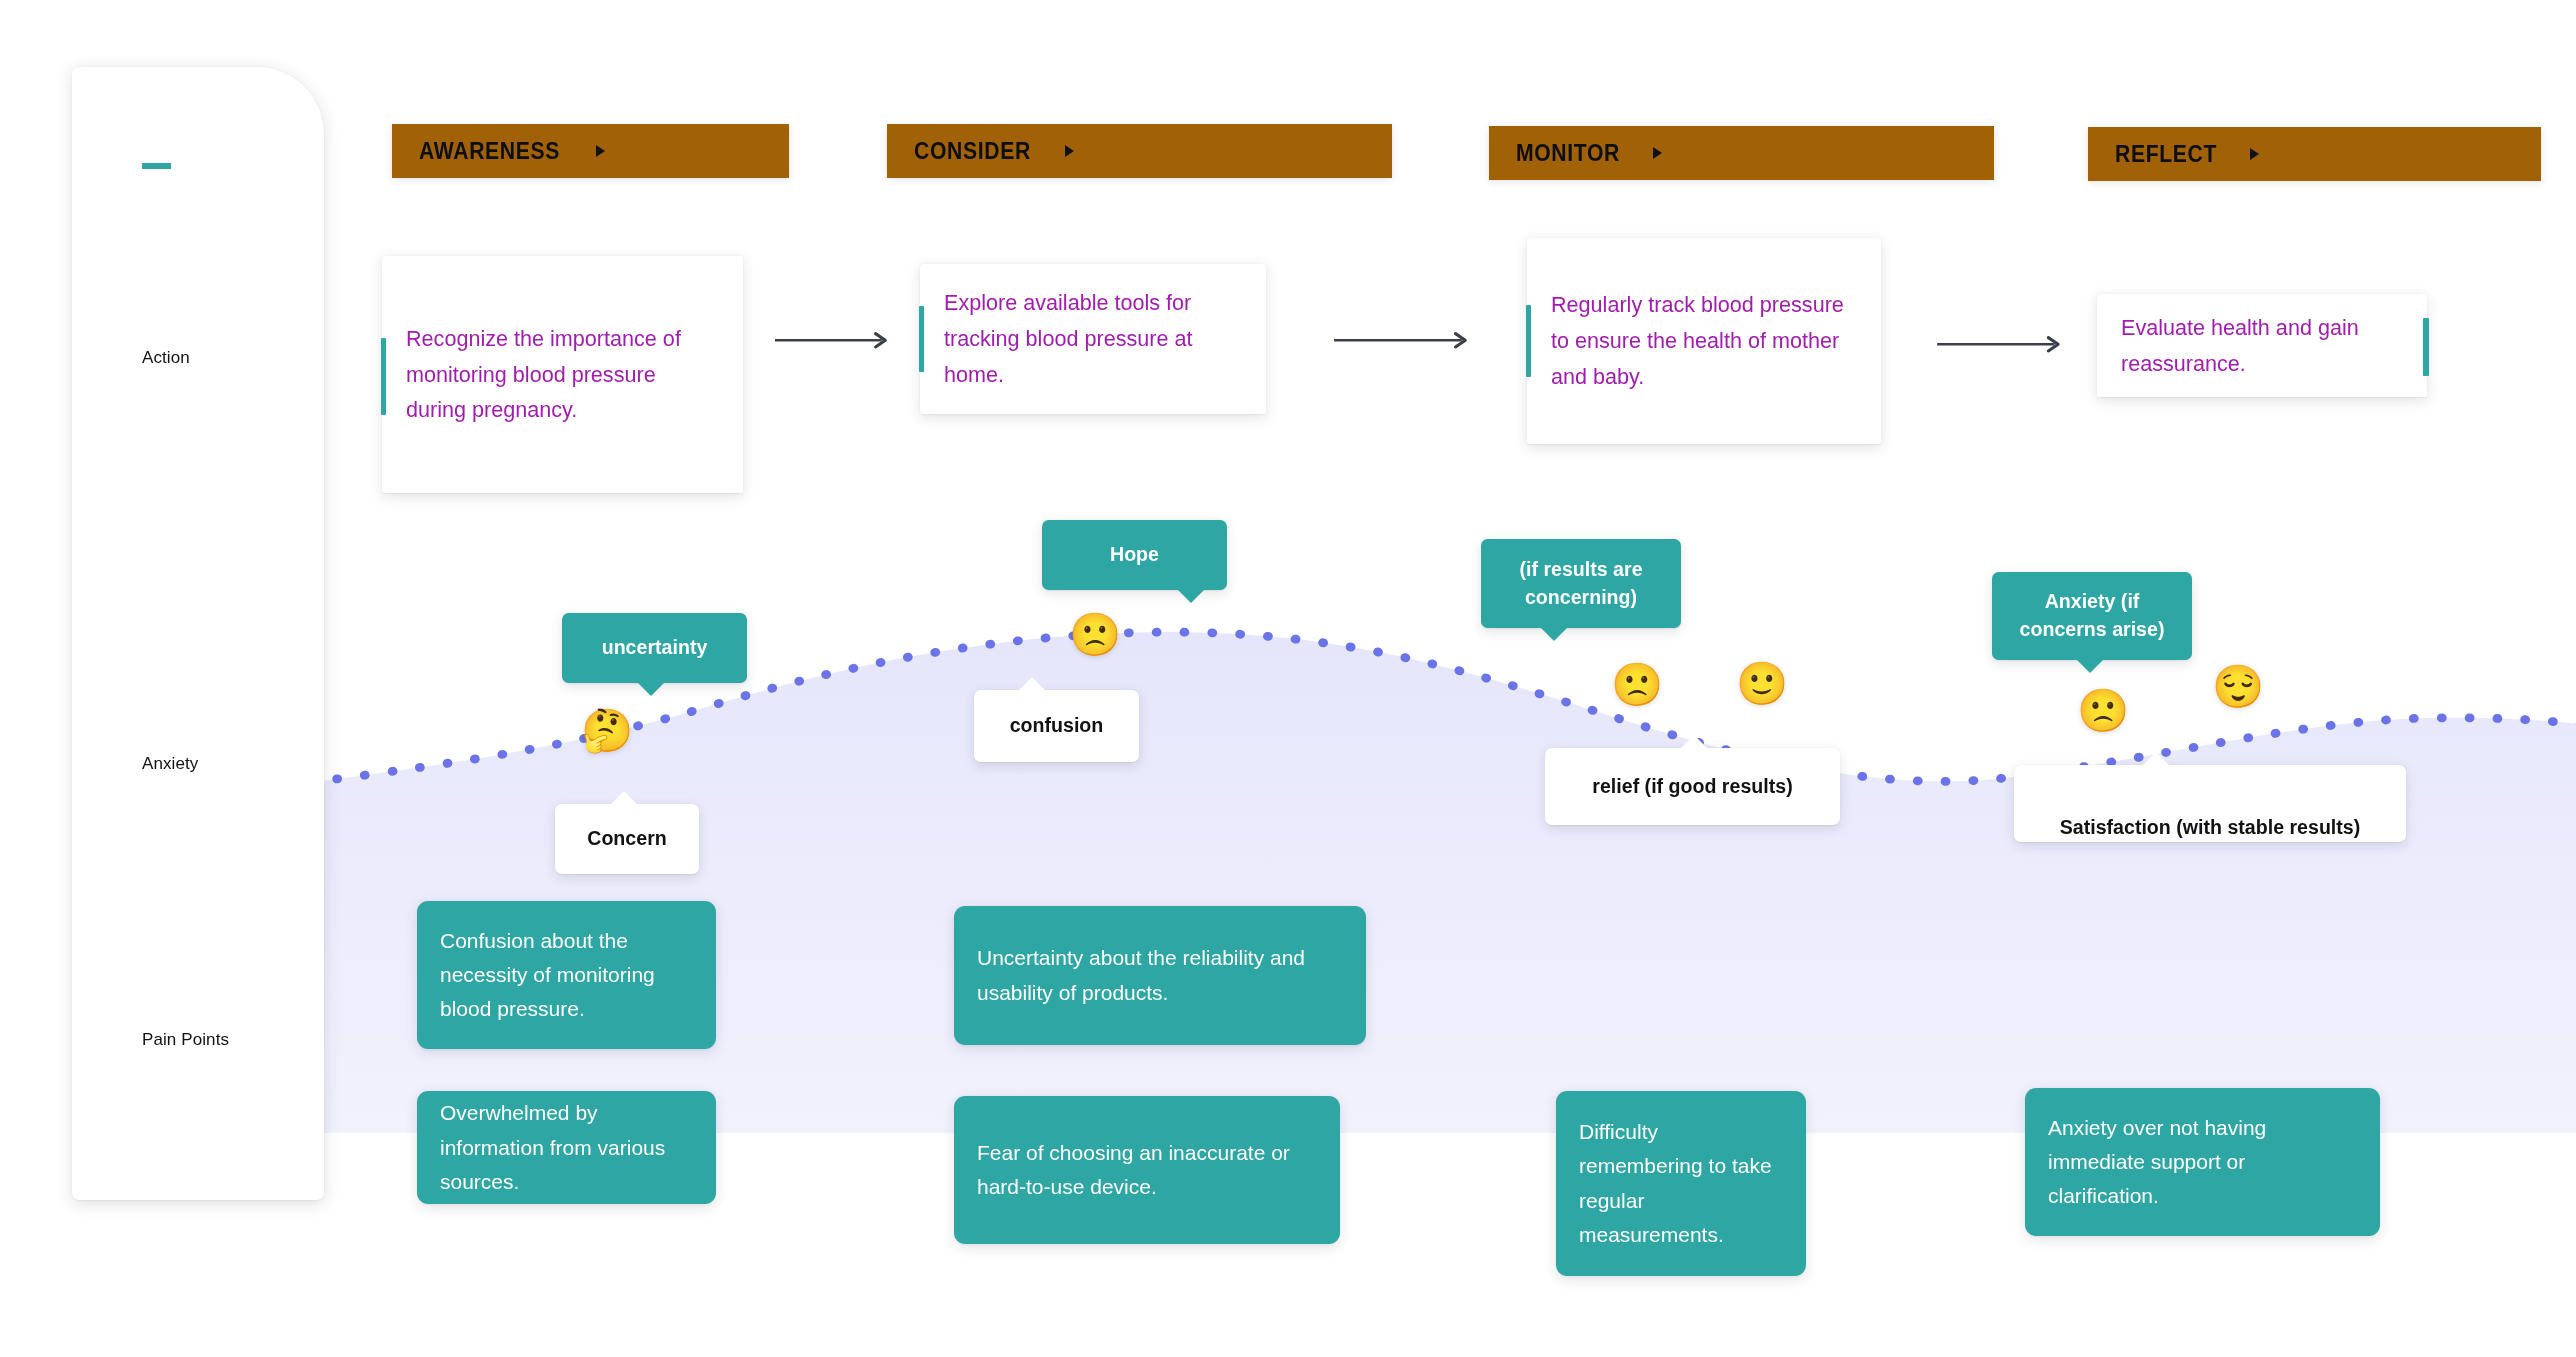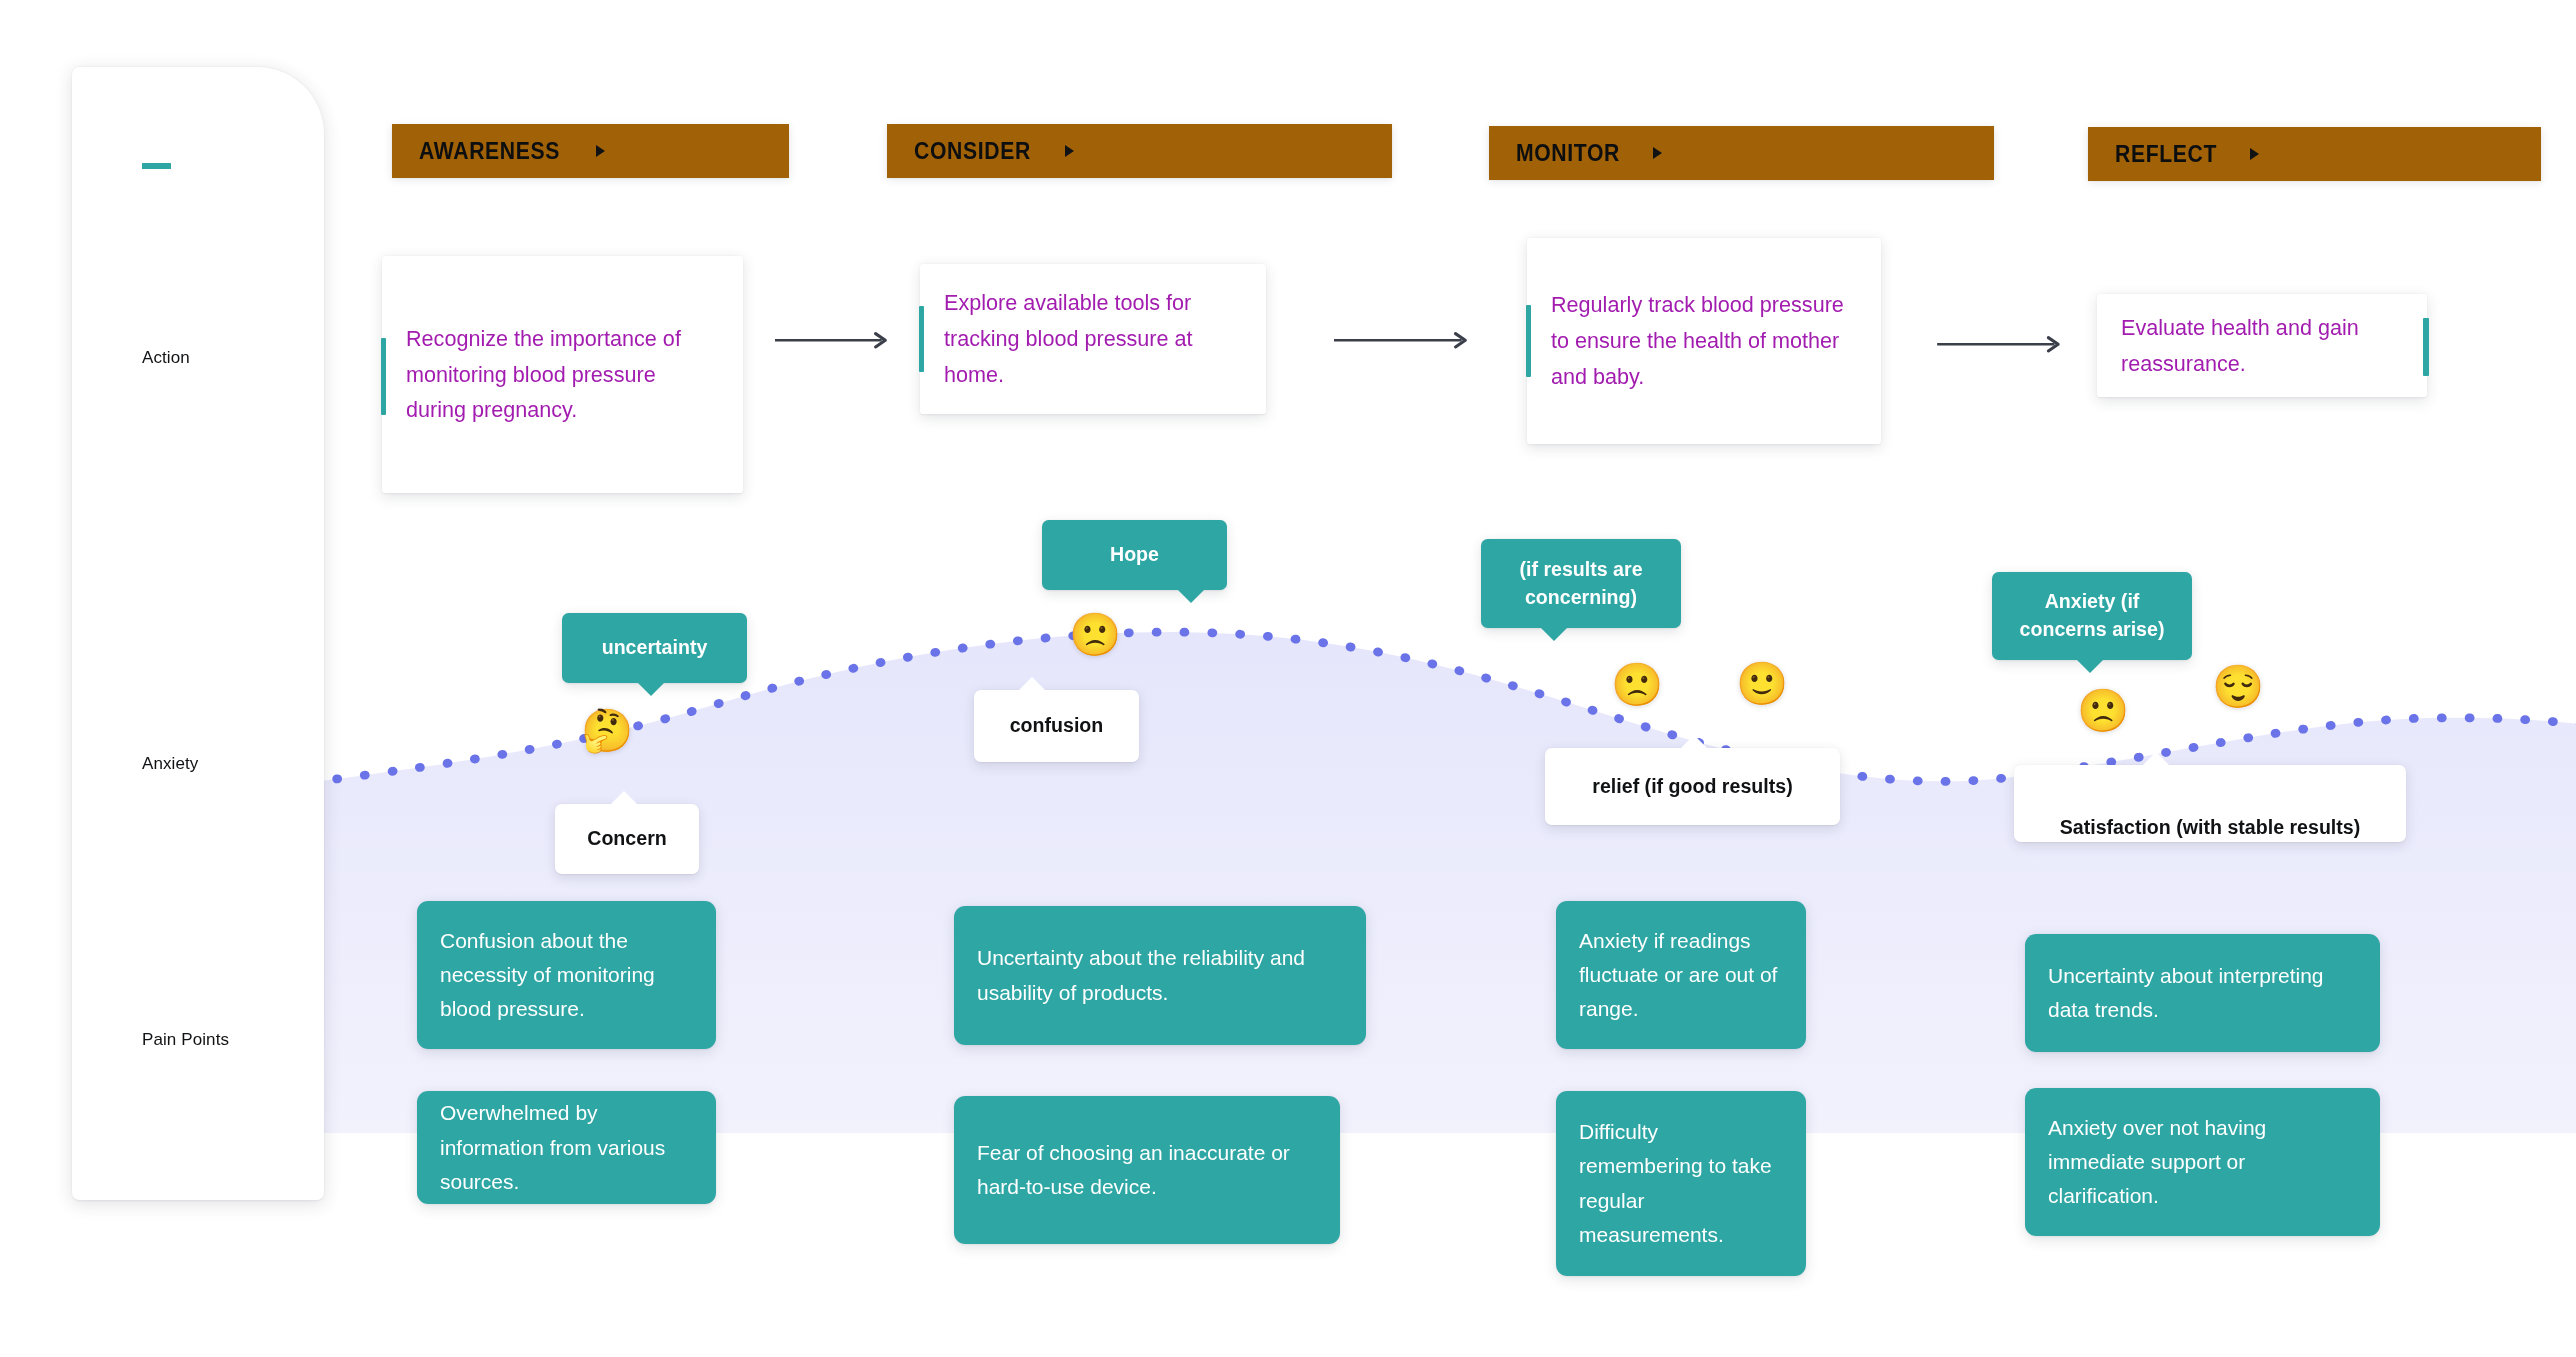--- a/index.html
+++ b/index.html
@@ -251,28 +251,22 @@
     <span class="pain-text">Overwhelmed by information from various sources.</span>
   </div>
 
   <div class="pain-card" style="left:954px; top:906px; width:412px; height:139px;">
     <span class="pain-text">Uncertainty about the reliability and usability of products.</span>
   </div>
   <div class="pain-card" style="left:954px; top:1096px; width:386px; height:148px;">
     <span class="pain-text">Fear of choosing an inaccurate or hard-to-use device.</span>
   </div>
 
-  <div class="pain-card" style="left:1556px; top:901px; width:250px; height:148px;">
-    <span class="pain-text">Anxiety if readings fluctuate or are out of range.</span>
-  </div>
   <div class="pain-card" style="left:1556px; top:1091px; width:250px; height:185px;">
     <span class="pain-text">Difficulty remembering to take regular measurements.</span>
   </div>
 
-  <div class="pain-card" style="left:2025px; top:934px; width:355px; height:118px;">
-    <span class="pain-text">Uncertainty about interpreting data trends.</span>
-  </div>
   <div class="pain-card" style="left:2025px; top:1088px; width:355px; height:148px;">
     <span class="pain-text">Anxiety over not having immediate support or clarification.</span>
   </div>
 
 </div>
 
 
 </body></html>

